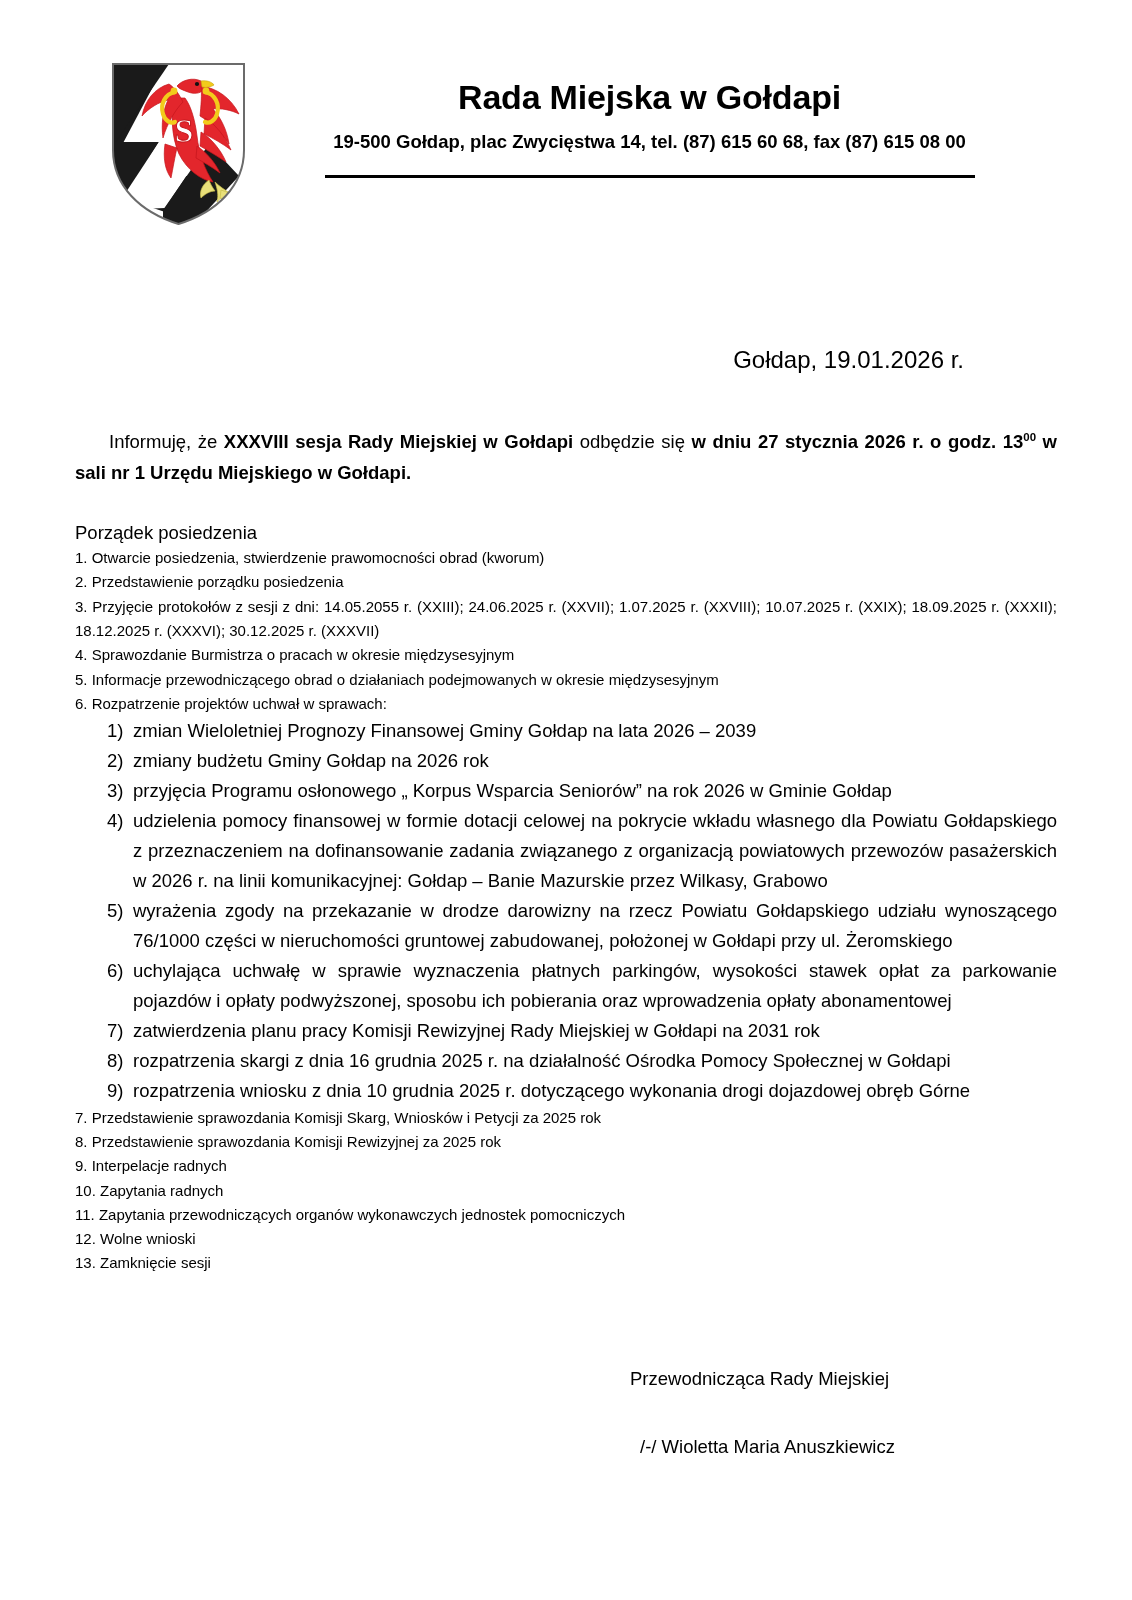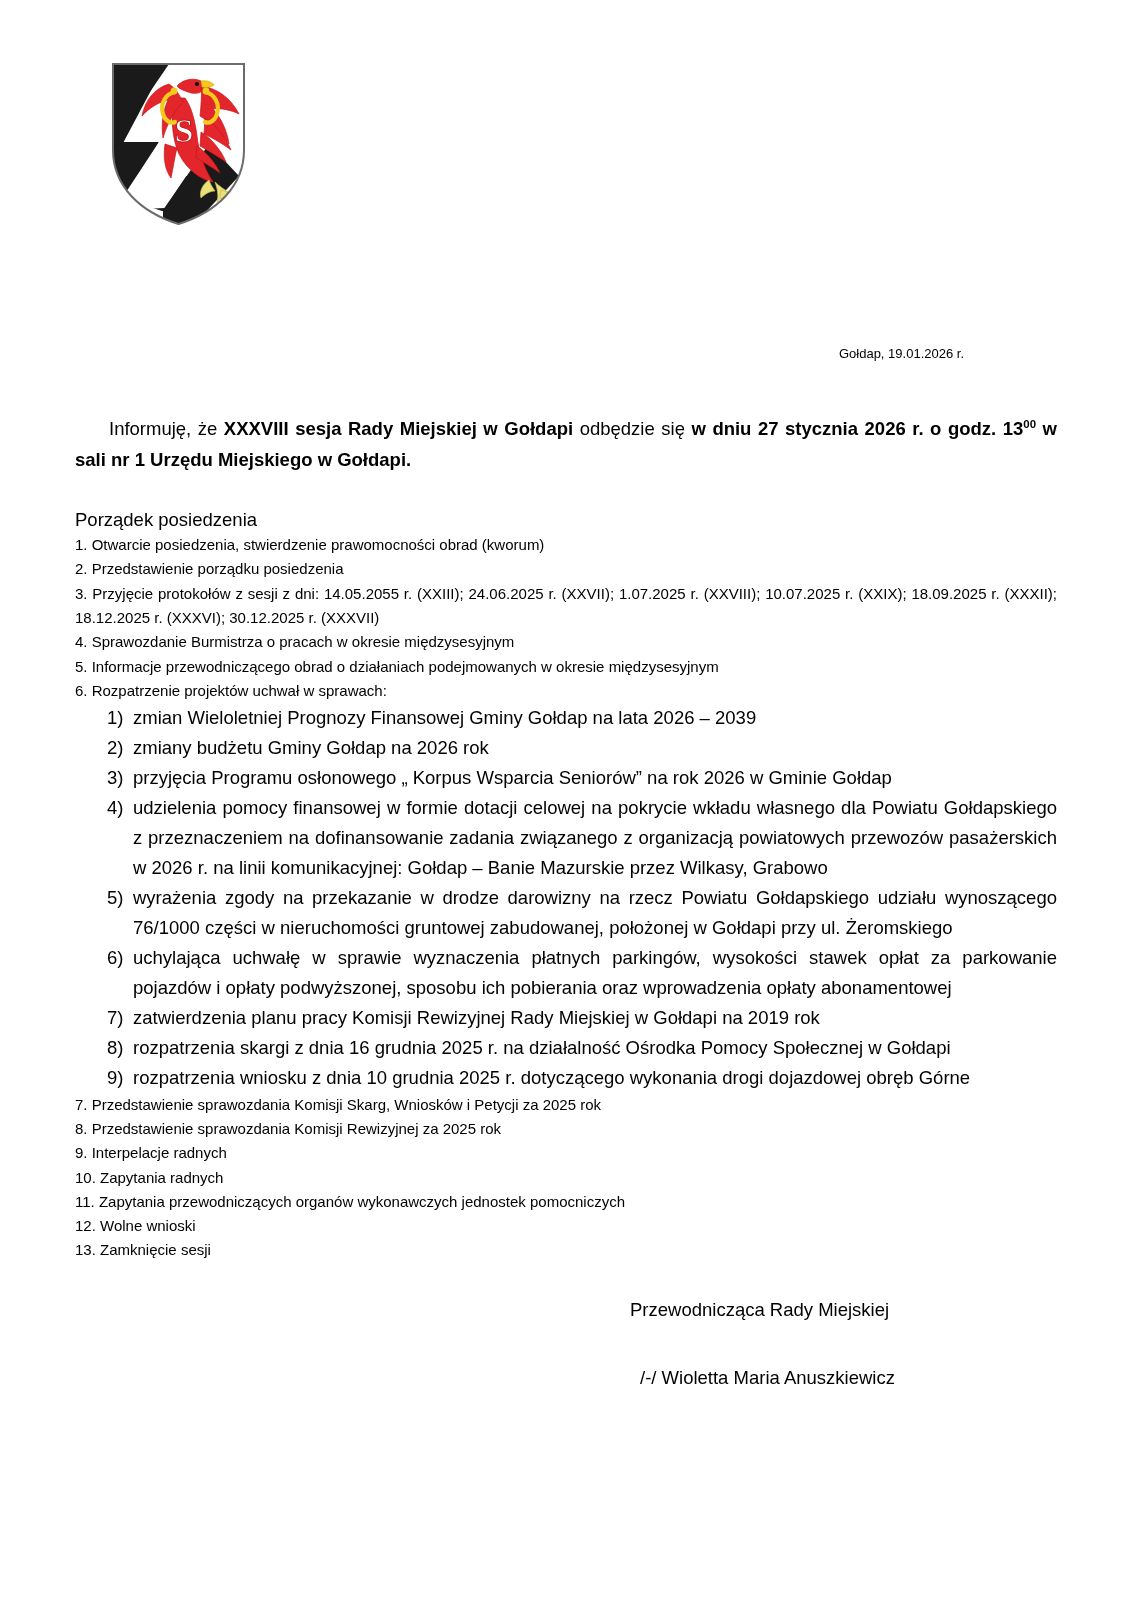--- a/index.html
+++ b/index.html
@@ -61,21 +61,21 @@
   .head-rule {
     height: 3px;
     background: #000;
     margin: 22px auto 0 auto;
     width: 650px;
   }
 
   
   .date-line {
     text-align: right;
-    font-size: 13px;
+    font-size: 24px;
     margin-top: 118px;
     padding-right: 93px;
   }
 
   
   .intro {
     font-size: 18.5px;
     line-height: 1.65;
     text-align: justify;
     text-justify: inter-word;
@@ -120,21 +120,21 @@
     white-space: nowrap;
   }
   .sub-body {
     flex: 1 1 auto;
     text-align: justify;
     text-justify: inter-word;
   }
 
   
   .signature {
-    margin-top: 36px;
+    margin-top: 92px;
     padding-left: 555px;
     font-size: 18.5px;
   }
   .sig-role { margin-bottom: 0; }
   .sig-name { margin-top: 46px; padding-left: 10px; }
 </style>
 </head>
 <body>
 
 <div class="page">
@@ -230,20 +230,25 @@
             <path d="M116 132 C122 134 128 136 132 141 C126 142 120 142 115 140 Z"></path>
           </g>
 
           <text x="79" y="84" font-family="'Liberation Serif', serif" font-size="34" font-weight="bold" fill="#ffffff" stroke="#c4161c" stroke-width="1" text-anchor="middle">S</text>
         </g>
 
         <path d="M8 6 H139 V92 C139 128 112 154 73.5 166 C35 154 8 128 8 92 Z" fill="none" stroke="#6b6b6b" stroke-width="2"></path>
       </svg>
     </div>
 
+    <div class="head-text">
+      <div class="org-title">Rada Miejska w Gołdapi</div>
+      <div class="org-address">19-500 Gołdap, plac Zwycięstwa 14, tel. (87) 615 60 68, fax (87) 615 08 00</div>
+      <div class="head-rule"></div>
+    </div>
   </div>
 
   <div class="date-line">Gołdap, 19.01.2026 r.</div>
 
   <p class="intro"><span>Informuję, że </span><b>XXXVIII sesja Rady Miejskiej w Gołdapi</b><span> odbędzie się </span><b>w dniu 27 stycznia 2026 r. o godz. 13</b><sup>00</sup><b> </b><b>w sali nr 1 Urzędu Miejskiego w Gołdapi.</b></p>
 
   <div class="agenda-heading">Porządek posiedzenia</div>
 
   <div>
     <div class="agenda-item">1. Otwarcie posiedzenia, stwierdzenie prawomocności obrad (kworum)</div>
@@ -274,21 +279,21 @@
     <div class="sub-item">
       <span class="sub-marker">5)</span>
       <span class="sub-body">wyrażenia zgody na przekazanie w drodze darowizny na rzecz Powiatu Gołdapskiego udziału wynoszącego 76/1000 części w nieruchomości gruntowej zabudowanej, położonej w Gołdapi przy ul. Żeromskiego</span>
     </div>
     <div class="sub-item">
       <span class="sub-marker">6)</span>
       <span class="sub-body">uchylająca uchwałę w sprawie wyznaczenia płatnych parkingów, wysokości stawek opłat za parkowanie pojazdów i opłaty podwyższonej, sposobu ich pobierania oraz wprowadzenia opłaty abonamentowej</span>
     </div>
     <div class="sub-item">
       <span class="sub-marker">7)</span>
-      <span class="sub-body">zatwierdzenia planu pracy Komisji Rewizyjnej Rady Miejskiej w Gołdapi na 2019 rok</span>
+      <span class="sub-body">zatwierdzenia planu pracy Komisji Rewizyjnej Rady Miejskiej w Gołdapi na 2031 rok</span>
     </div>
     <div class="sub-item">
       <span class="sub-marker">8)</span>
       <span class="sub-body">rozpatrzenia skargi z dnia 16 grudnia 2025 r. na działalność Ośrodka Pomocy Społecznej w Gołdapi</span>
     </div>
     <div class="sub-item">
       <span class="sub-marker">9)</span>
       <span class="sub-body">rozpatrzenia wniosku z dnia 10 grudnia 2025 r. dotyczącego wykonania drogi dojazdowej obręb Górne</span>
     </div>
   </div>

